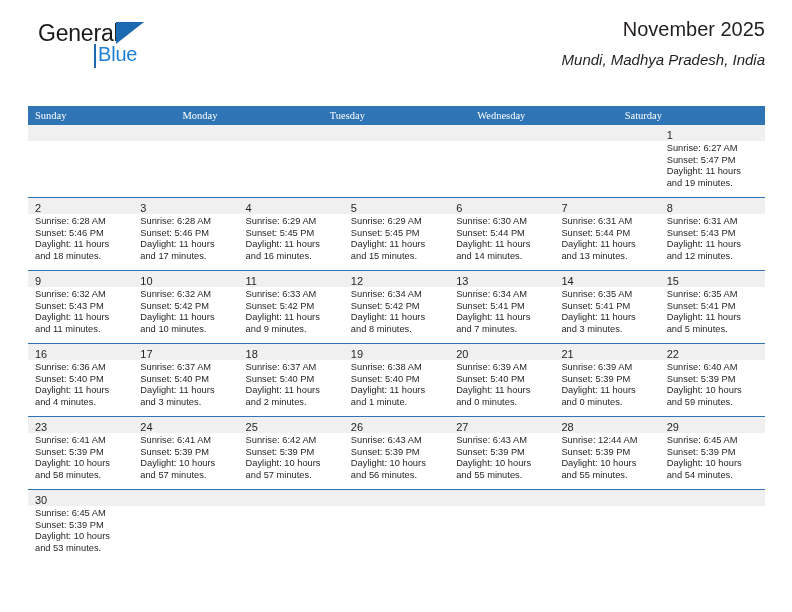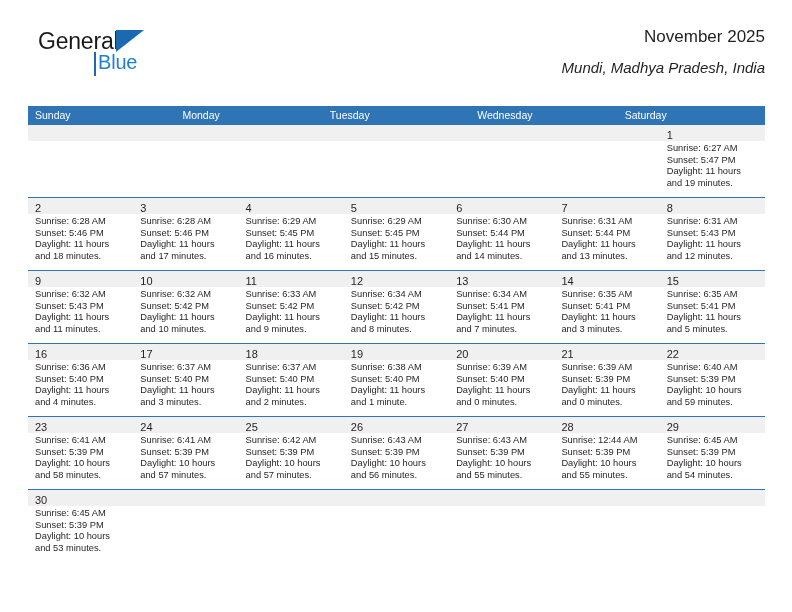--- a/index.html
+++ b/index.html
@@ -18,21 +18,21 @@
     position: relative;
     width: 792px;
     height: 612px;
     box-sizing: border-box;
   }
 
   
   .header {
     position: absolute;
     left: 28px;
-    top: 20px;
+    top: 12px;
     right: 27px;
     height: 70px;
   }
   .brand {
     position: absolute;
     left: 10px;
     top: 8px;
     width: 180px;
     height: 56px;
   }
@@ -71,21 +71,21 @@
     background: #1b69b0;
   }
 
   .title-block {
     position: absolute;
     right: 0;
     top: 0;
     text-align: right;
   }
   .cal-title {
-    font-size: 17px;
+    font-size: 20px;
     font-weight: normal;
     color: #231f20;
     line-height: 34px;
     white-space: nowrap;
   }
   .cal-subtitle {
     font-size: 15px;
     font-weight: normal;
     color: #231f20;
     line-height: 24px;
@@ -98,20 +98,21 @@
   .calendar {
     position: absolute;
     left: 28px;
     top: 106px;
     width: 737px;
   }
   .weekdays {
     display: flex;
     background: #2f74b5;
     height: 19px;
+    font-family: Liberation Serif, serif;
   }
   .weekday {
     flex: 1 1 0;
     color: #ffffff;
     font-size: 10.5px;
     line-height: 19px;
     padding-left: 7px;
     box-sizing: border-box;
     white-space: nowrap;
   }

